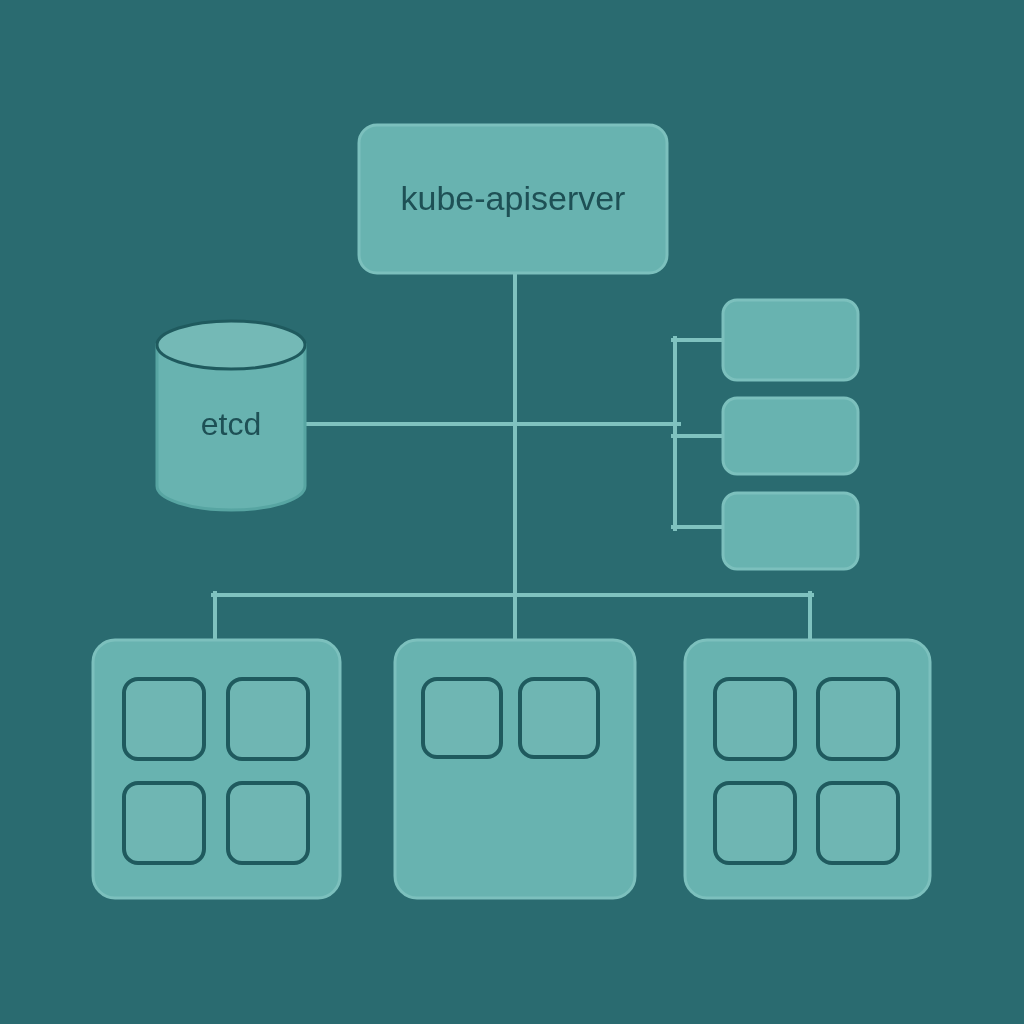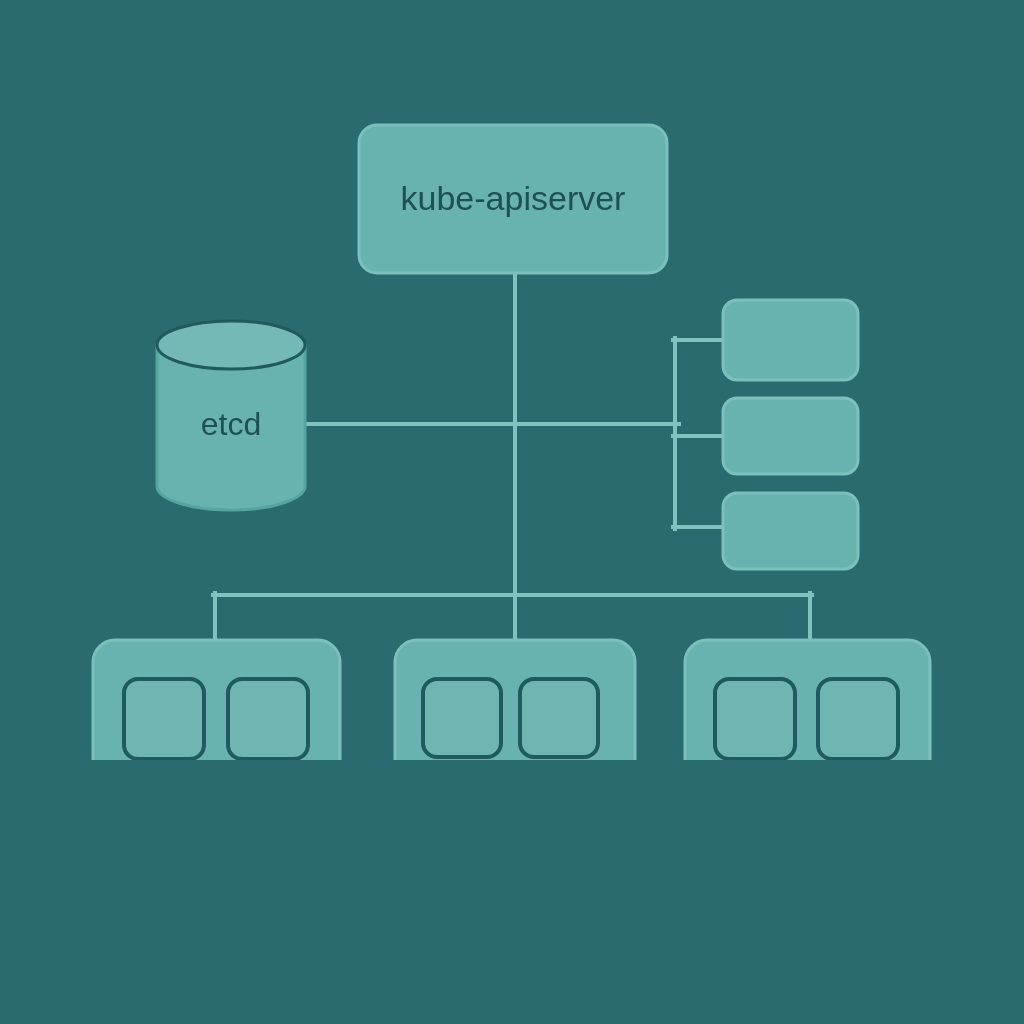--- a/index.html
+++ b/index.html
@@ -3,21 +3,21 @@
 <meta charset="utf-8">
 <style>
   html, body {
     margin: 0;
     padding: 0;
     background: #2a6b70;
   }
   #canvas {
     position: relative;
     width: 1024px;
-    height: 760px;
+    height: 1024px;
     background: #2a6b70;
     overflow: hidden;
     font-family: "Liberation Sans", sans-serif;
   }
   #diagram-svg {
     position: absolute;
     left: 0;
     top: 0;
     width: 1024px;
     height: 1024px;

